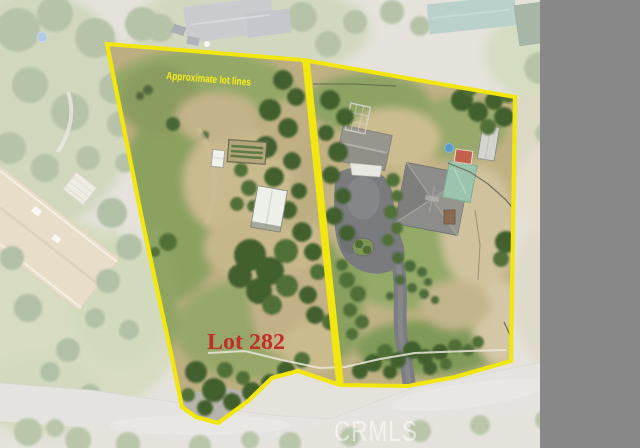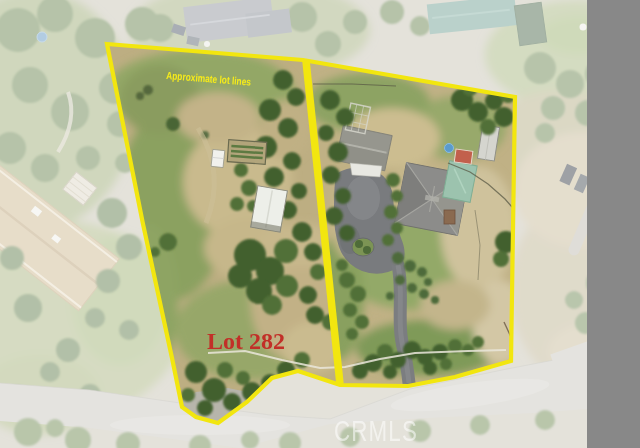--- a/index.html
+++ b/index.html
@@ -1,16 +1,16 @@
 <!DOCTYPE html>
 <html><head>
 <meta charset="utf-8">
 <style>
   html,body{margin:0;padding:0;background:#888;}
-  .stage{position:relative;width:587px;height:448px;overflow:hidden;background:#c6c2b2;}
+  .stage{position:relative;width:540px;height:448px;overflow:hidden;background:#c6c2b2;}
   svg{display:block;}
   text{user-select:none;}
 </style>
 </head>
 <body>
 
 <div class="stage">
 <svg viewBox="0 0 640 448" width="640" height="448" xmlns="http://www.w3.org/2000/svg">
   <defs>
     <filter id="soft" x="-30%" y="-30%" width="160%" height="160%">

